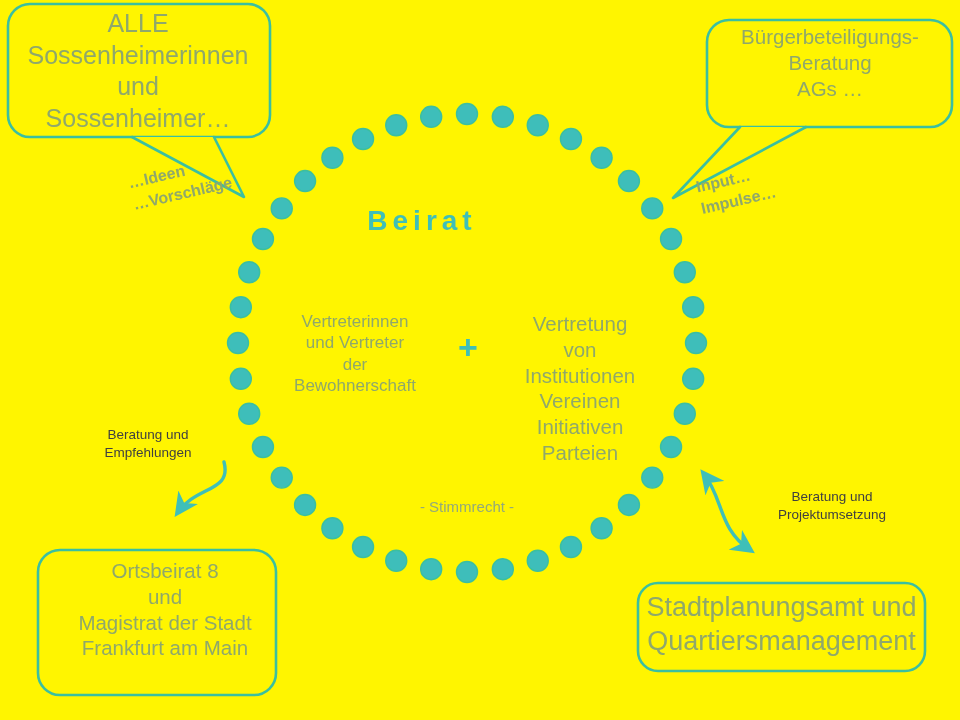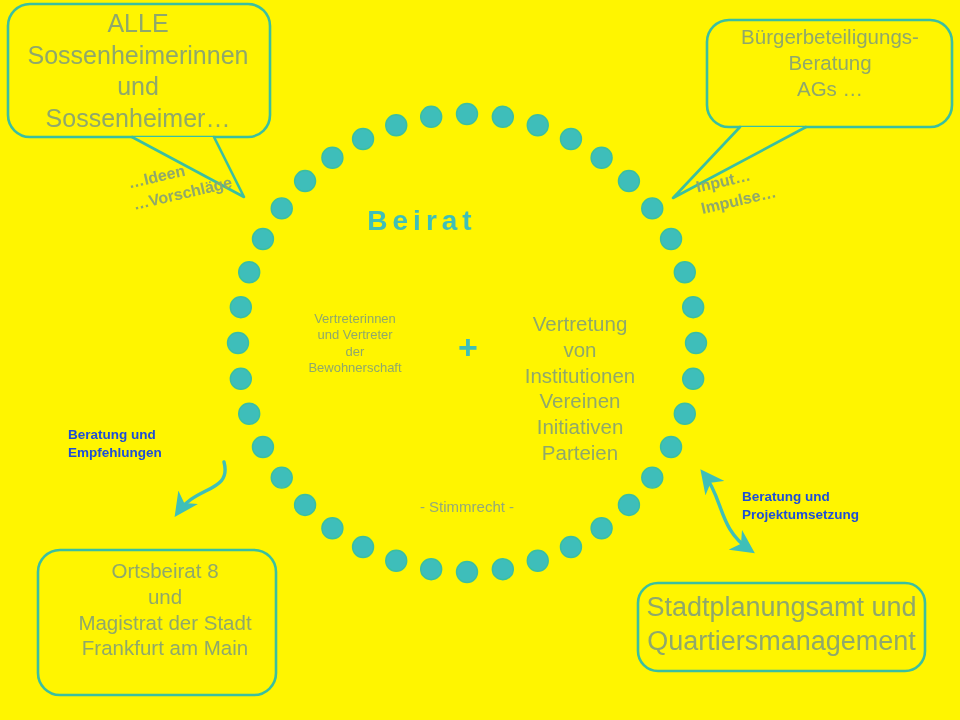--- a/index.html
+++ b/index.html
@@ -69,46 +69,46 @@
   #ann-input {
     left: 694px; top: 177px;
     transform: rotate(-13deg);
     transform-origin: left top;
     text-align: left;
   }
 
   
   .small-bold {
     position: absolute;
-    color: #1d4ed8;
-    font-weight: bold;
+    color: #404040;
+    font-weight: normal;
     font-size: 13.5px;
     line-height: 1.32;
     white-space: pre-line;
-    text-align: left;
+    text-align: center;
     pointer-events: none;
   }
   #ann-beratung-empf { left: 68px; top: 426px; width: 160px; }
   #ann-beratung-proj { left: 742px; top: 488px; width: 180px; }
 
   
   #title-beirat {
     position: absolute;
     left: 0; top: 205px; width: 760px;
     text-align: center;
     font-size: 28px;
     font-weight: bold;
     letter-spacing: 5px;
     color: #3FBFB8;
     pointer-events: none;
     margin-left: 42px;
   }
   #col-left {
     left: 275px; top: 311px; width: 160px;
-    font-size: 13px;
+    font-size: 17px;
     text-align: center;
   }
   #col-right {
     left: 500px; top: 311px; width: 160px;
     font-size: 20.5px;
     text-align: center;
   }
   #plus-sign {
     position: absolute;
     left: 440px; top: 328px; width: 56px;

